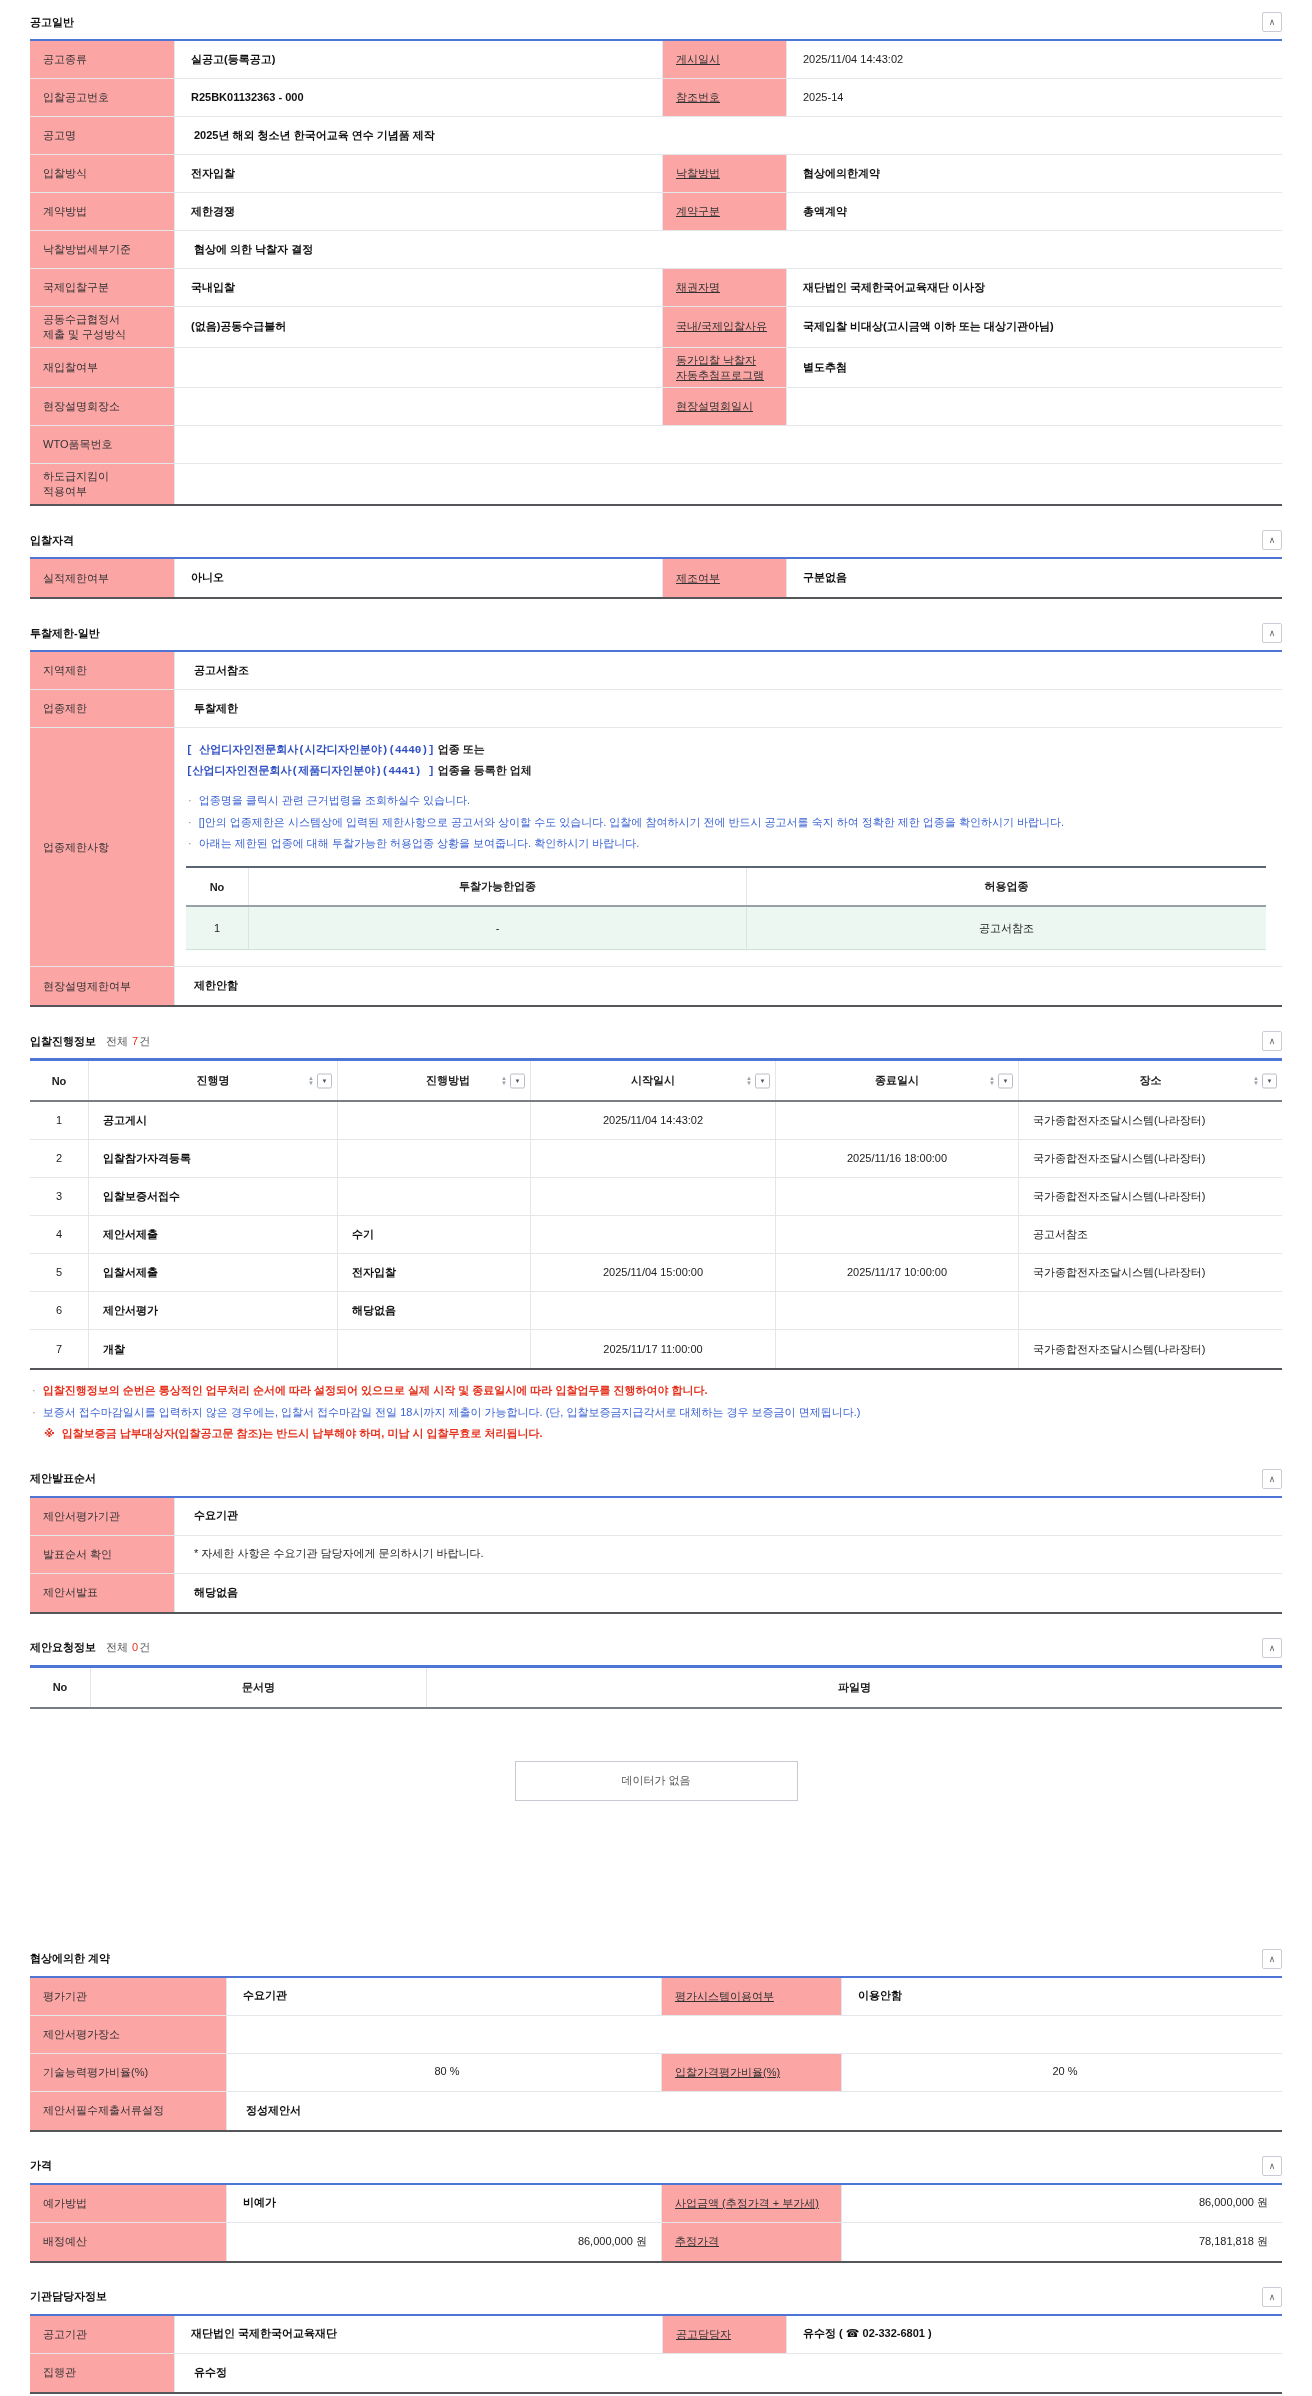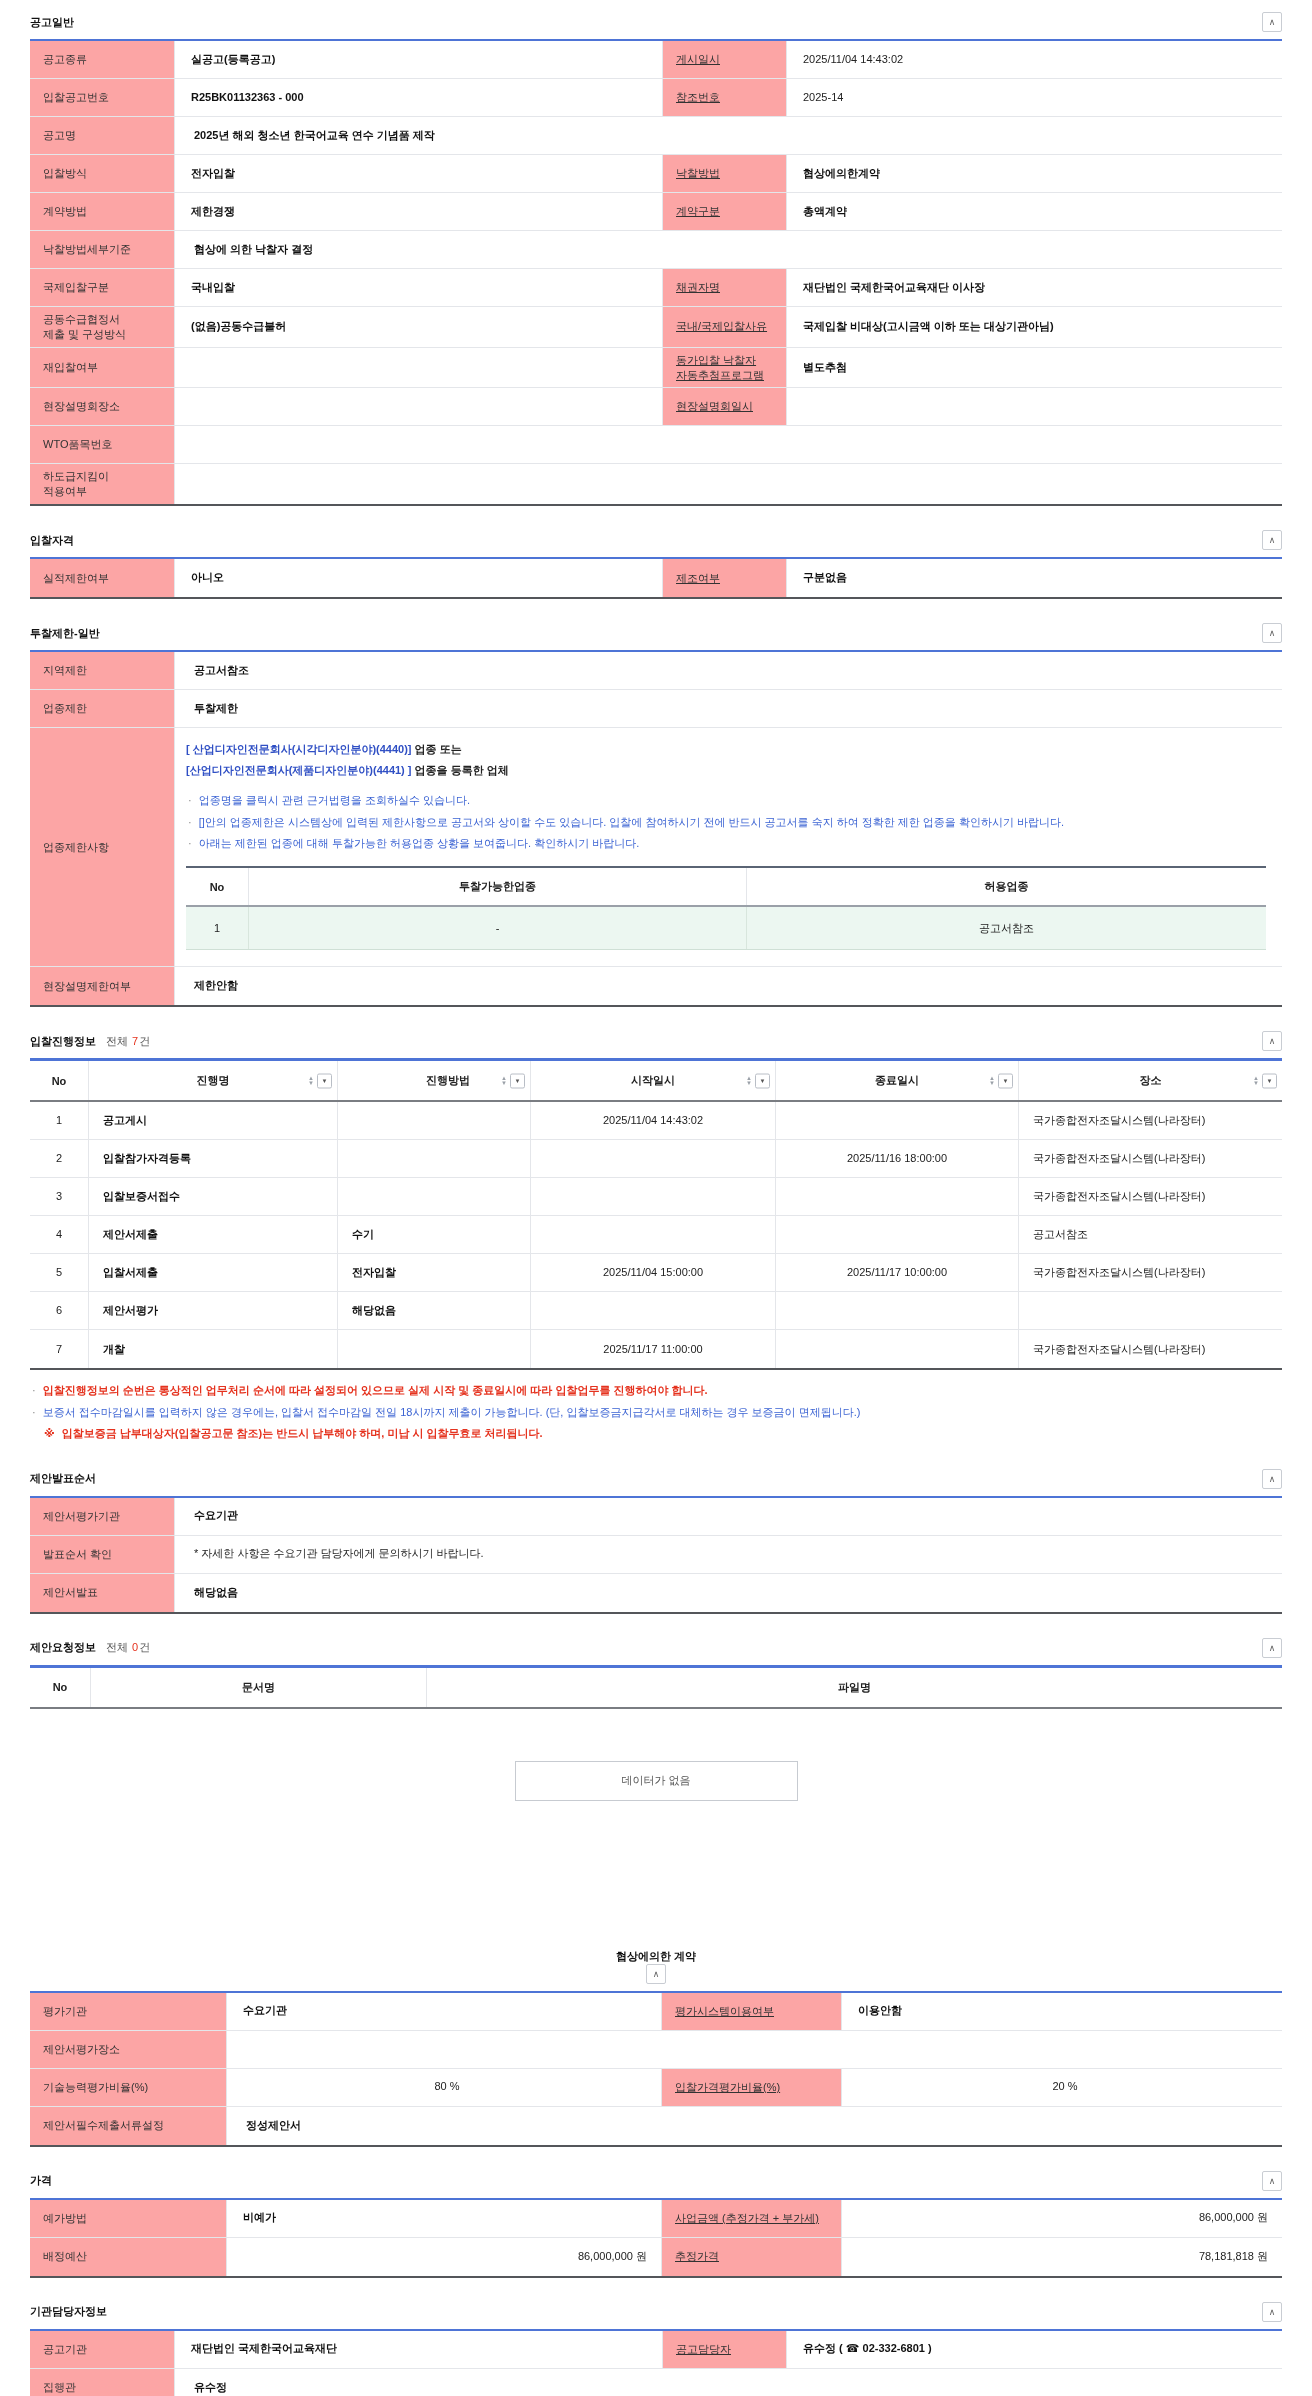--- a/index.html
+++ b/index.html
@@ -55,41 +55,41 @@
   .rc0 { width: 60px; } .rc1 { width: 336px; } .rc2 { flex: 1; }
 
   .sort { position: absolute; right: 5px; top: 50%; transform: translateY(-50%); display: flex; align-items: center; gap: 3px; cursor: pointer; }
   .sort-arrows { display: flex; flex-direction: column; color: #9aa0a8; font-size: 6px; line-height: 5px; font-weight: normal; }
   .sort-dd { width: 15px; height: 15px; border: 1px solid #b9bec6; border-radius: 2px; background: #fff;
     display: flex; align-items: center; justify-content: center; font-size: 6px; color: #555; font-weight: normal; }
 
   
   .restrict-cell { display: block; flex: 1; padding: 12px 14px 14px 11px; border-left: 1px solid #e4e6ea; }
   .ind-line { margin: 2px 0 6px; font-weight: bold; color: #222; }
-  .ind-link { color: #2f4fc4; cursor: pointer; }
+  .ind-link { color: #2f4fc4; cursor: pointer; font-family: Liberation Mono, monospace; }
   .r-notes { margin: 12px 0 0 2px; }
   .note { display: flex; gap: 7px; line-height: 1.95; }
   .note .b { color: #888; flex: 0 0 auto; }
   .note.blue span.t { color: #3b63d3; }
   .note.red span.t { color: #e5321e; font-weight: bold; }
   .note.ref { padding-left: 12px; }
   .itable { margin: 12px 2px 2px 0; border-top: 2px solid #5a6474; }
   .ihead { display: flex; border-bottom: 2px solid #9aa0a8; background: #fff; }
   .ihc { min-height: 37px; display: flex; align-items: center; justify-content: center; font-weight: bold; border-left: 1px solid #e4e6ea; }
   .ihc:first-child { border-left: 0; }
   .irow { display: flex; background: #ecf7f1; border-bottom: 1px solid #cfe0d6; min-height: 43px; }
   .icell { display: flex; align-items: center; justify-content: center; border-left: 1px solid #d8e6dd; }
   .icell:first-child { border-left: 0; }
   .ic0 { width: 62px; } .ic1 { width: 498px; } .ic2 { flex: 1; }
 
   .pnotes { margin: 10px 2px 0; }
   .nodata-wrap { display: flex; justify-content: center; margin: 52px 0 14px; }
   .nodata-box { width: 283px; height: 40px; border: 1px solid #c7cbd1; background: #fff;
     display: flex; align-items: center; justify-content: center; color: #555; }
-  .gap-lg .sec-head { margin-top: 148px; flex-direction: column; }
+  .gap-lg .sec-head { margin-top: 148px; }
 </style>
 </head>
 <body>
 
 <div class="section">
   <div class="sec-head">
     <div class="sec-title-wrap">
         <h2 class="sec-title">공고일반</h2>
       </div>
     <button class="collapse">

